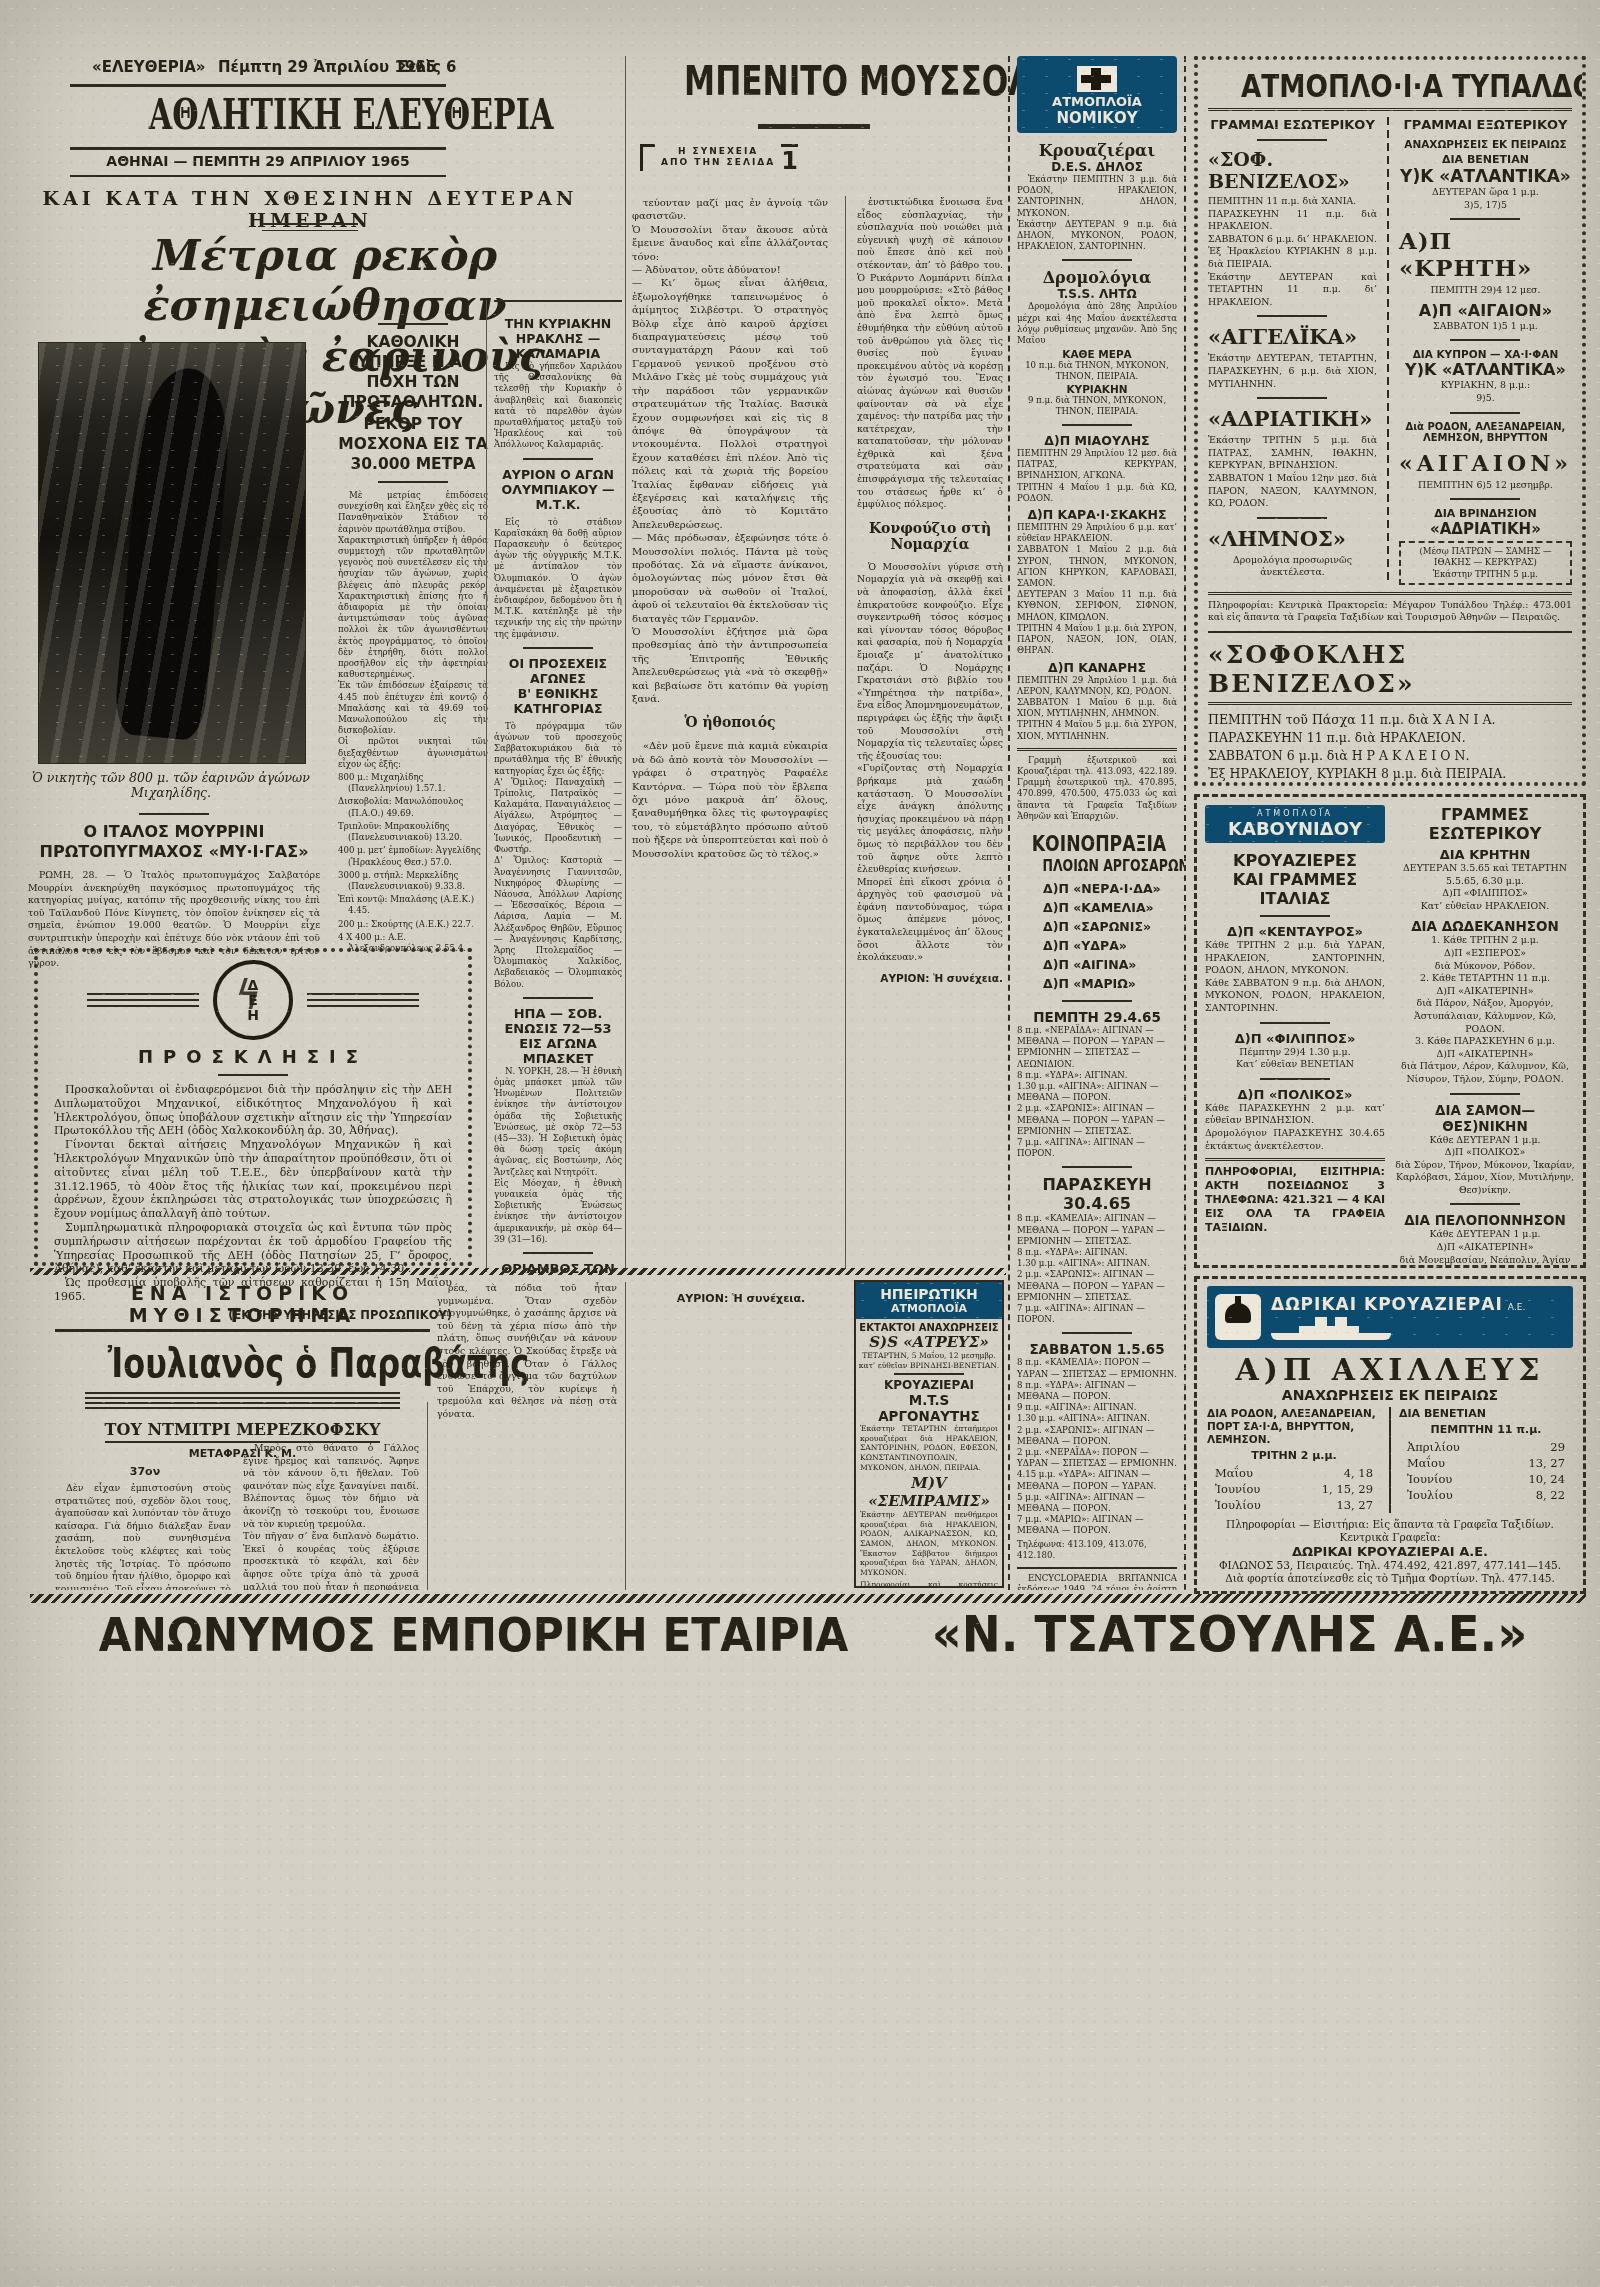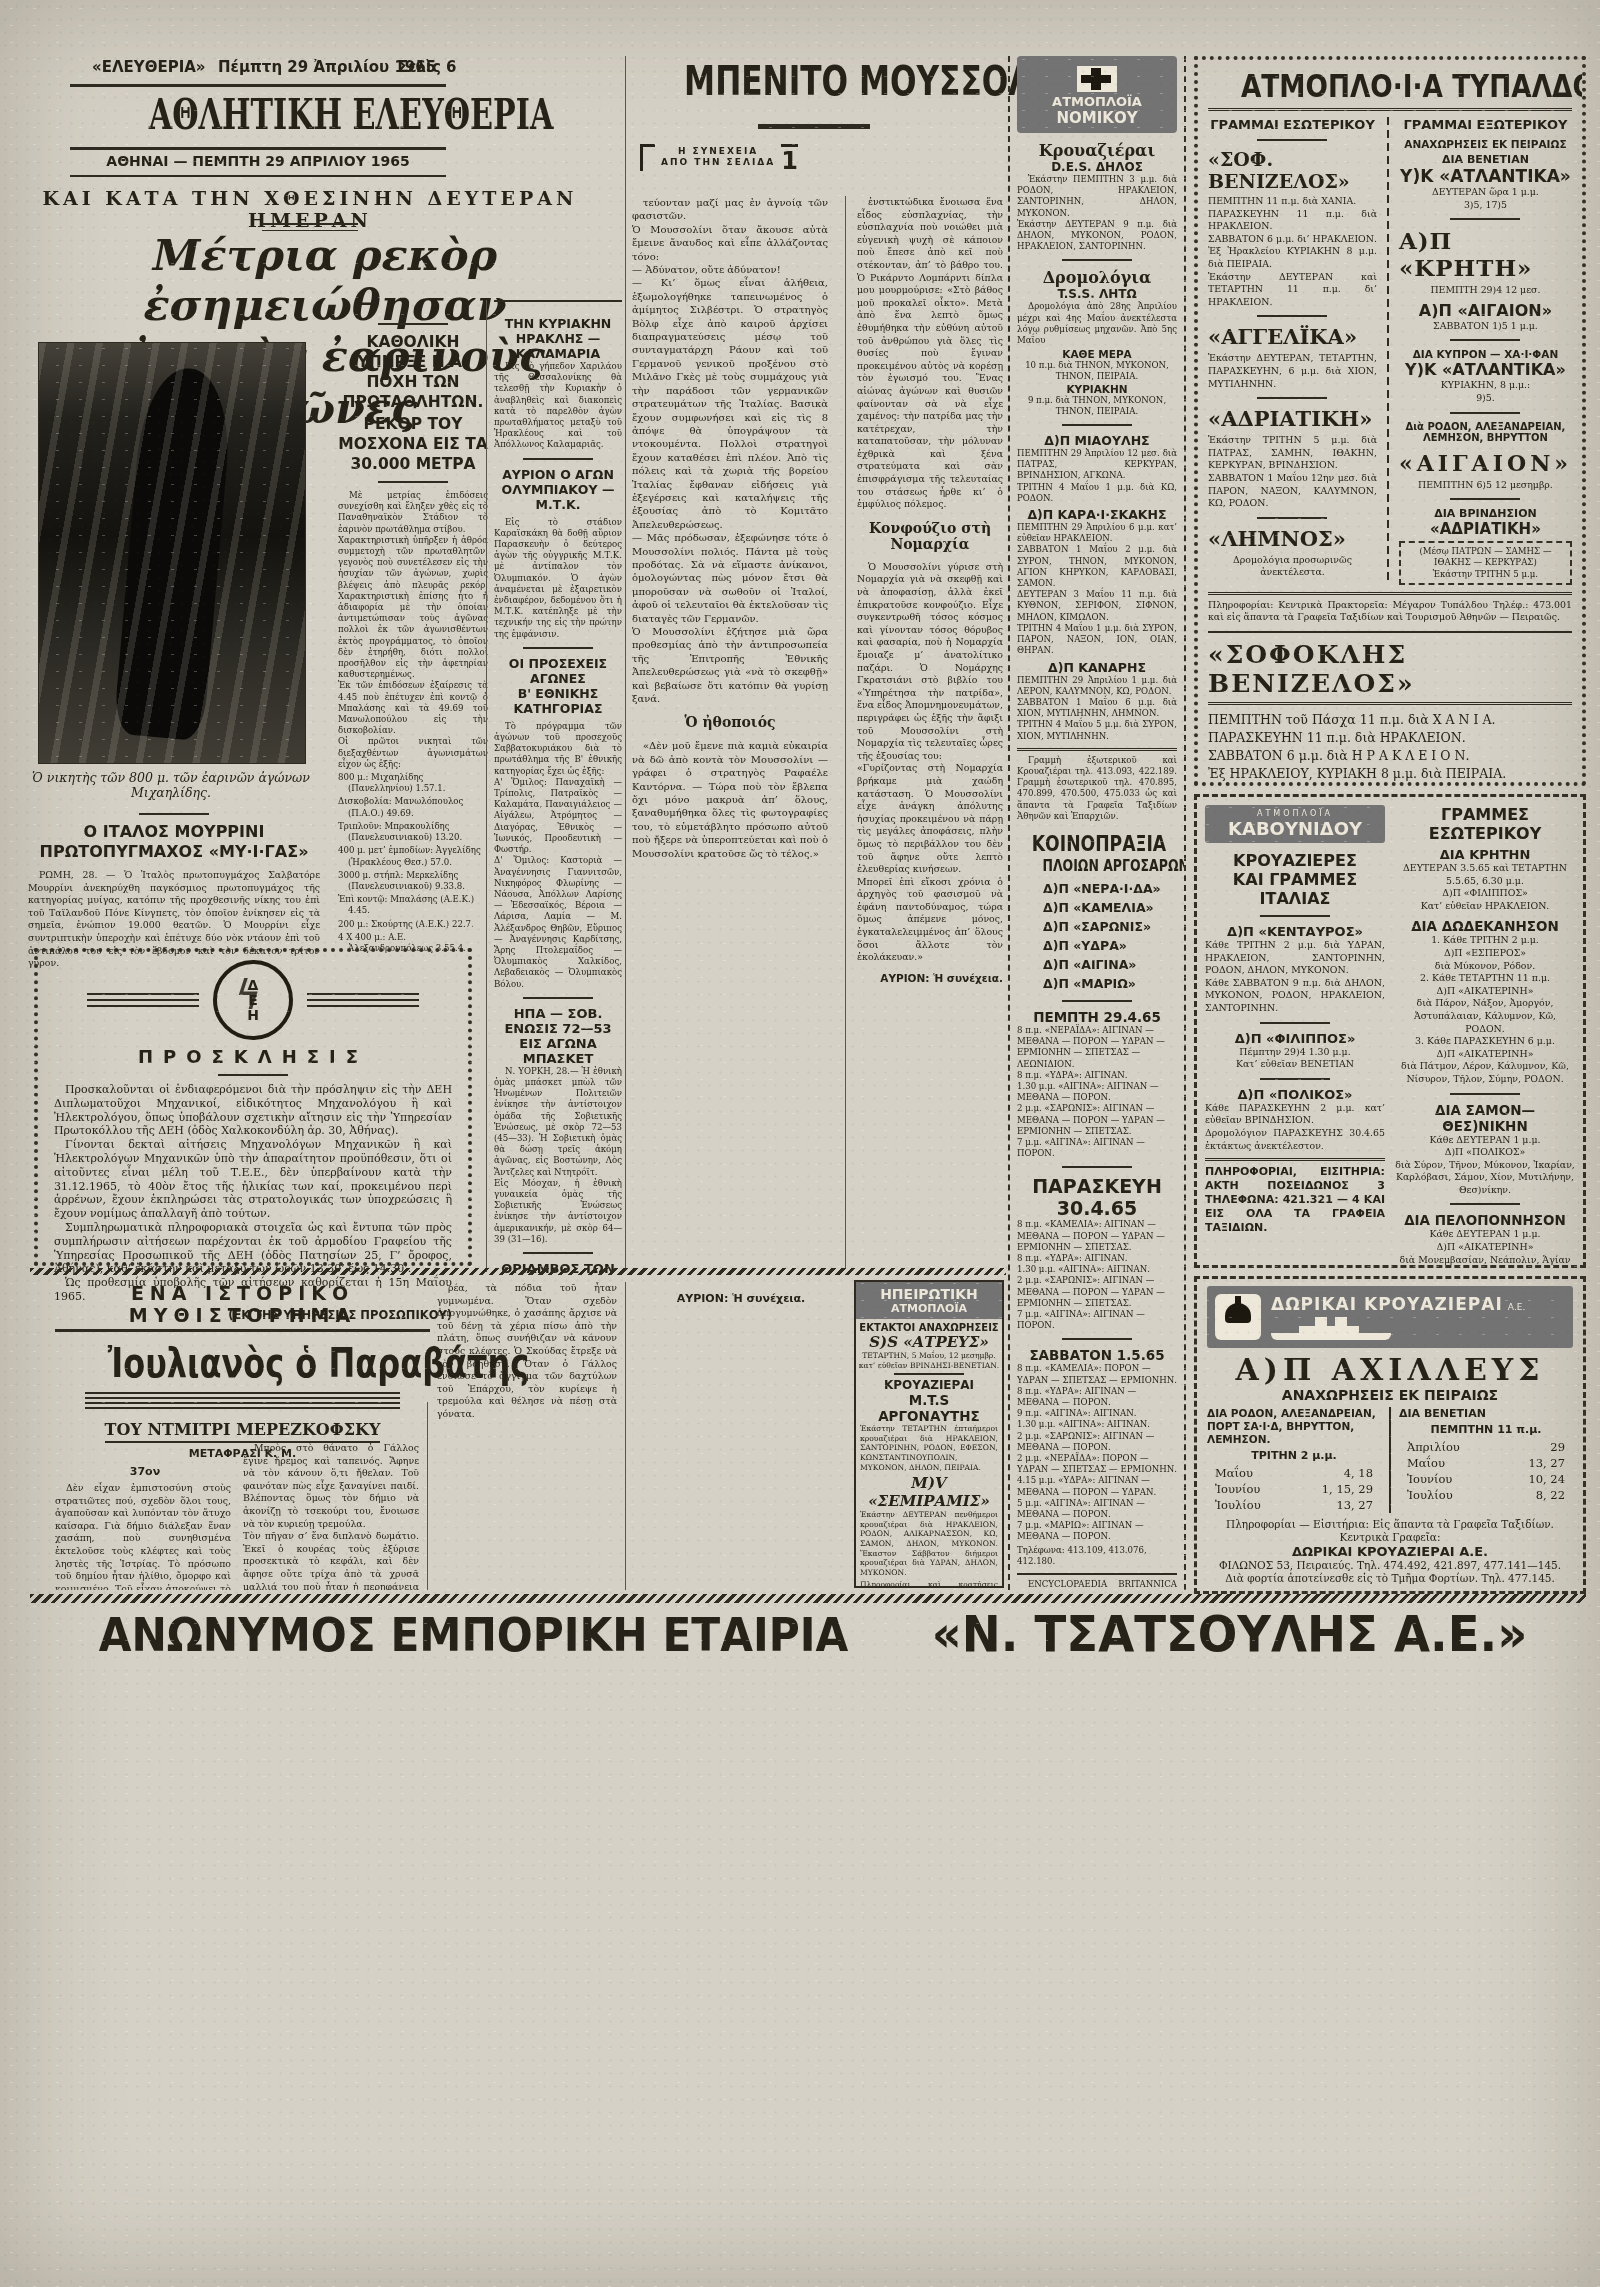--- a/index.html
+++ b/index.html
@@ -20,21 +20,21 @@
   .t10{font-size:10px;line-height:13.4px}
   .ind p, .ind{text-indent:11px}
   .rule{background:#2e2a22}
   .vline{position:absolute;width:1px;background:#5a554b}
   .sr{width:70px;height:2px;background:#2e2a22;margin:7px auto}
   .dsr{width:96px;height:5px;border-top:2px solid #2e2a22;border-bottom:1px solid #2e2a22;margin:5px auto}
   .sqz{display:inline-block;white-space:nowrap;transform-origin:center;transform:scaleX(var(--sx,.8))}
   .dotbox{border:4px dotted #3530270}
   .dotbox{border:4px dotted #353027}
   .dashbox{border:3px dashed #353027}
-  .blackbox{background:#737373;color:#ece7d9}
+  .blackbox{background:#0c4a6e;color:#ece7d9}
   .stripes{background:repeating-linear-gradient(135deg,#2e2a22 0 3px,transparent 3px 7px)}
   .msub{font-size:14px;font-weight:700;text-align:center;margin:9px 0;text-indent:0}
   .shipname{font-family:"DejaVu Serif",serif;font-weight:700;margin:7px 0 3px}
   .secH{font-family:"DejaVu Sans",sans-serif;font-weight:700;text-align:center}
   .fleet>div{font-family:"DejaVu Sans",sans-serif;font-weight:700;font-size:12.5px;line-height:19px;text-align:left;padding-left:26px}
   .results>div{padding-left:10px;text-indent:-10px;margin-top:2px}
   .photo{border:1px solid #2e2a22;background:linear-gradient(180deg,#45423a 0%,#23211c 18%,#14120e 46%,#2b2923 72%,#403d35 100%);position:relative;overflow:hidden}
   .photo::before{content:"";position:absolute;left:34%;top:6%;width:34%;height:88%;background:#0b0a08;
         border-radius:48% 48% 22% 22%/26% 26% 12% 12%;transform:rotate(5deg)}
   .photo::after{content:"";position:absolute;inset:0;background:repeating-linear-gradient(100deg,rgba(205,198,182,.16) 0 7px,transparent 7px 28px)}
@@ -249,21 +249,21 @@
         <div>Δ)Π «ΜΑΡΙΩ»</div>
       </div>
     <div class="sr"></div>
     <div class="sans b c" style="font-size:13.5px">ΠΕΜΠΤΗ 29.4.65</div>
     <div class="t8 pl">8 π.μ. «ΝΕΡΑΪΔΑ»: ΑΙΓΙΝΑΝ — ΜΕΘΑΝΑ — ΠΟΡΟΝ — ΥΔΡΑΝ — ΕΡΜΙΟΝΗΝ — ΣΠΕΤΣΑΣ — ΛΕΩΝΙΔΙΟΝ.
 8 π.μ. «ΥΔΡΑ»: ΑΙΓΙΝΑΝ.
 1.30 μ.μ. «ΑΙΓΙΝΑ»: ΑΙΓΙΝΑΝ — ΜΕΘΑΝΑ — ΠΟΡΟΝ.
 2 μ.μ. «ΣΑΡΩΝΙΣ»: ΑΙΓΙΝΑΝ — ΜΕΘΑΝΑ — ΠΟΡΟΝ — ΥΔΡΑΝ — ΕΡΜΙΟΝΗΝ — ΣΠΕΤΣΑΣ.
 7 μ.μ. «ΑΙΓΙΝΑ»: ΑΙΓΙΝΑΝ — ΠΟΡΟΝ.</div>
     <div class="sr"></div>
-    <div class="sans b c" style="font-size:19px">ΠΑΡΑΣΚΕΥΗ 30.4.65</div>
+    <div class="sans b c" style="font-size:16px">ΠΑΡΑΣΚΕΥΗ 30.4.65</div>
     <div class="t8 pl">8 π.μ. «ΚΑΜΕΛΙΑ»: ΑΙΓΙΝΑΝ — ΜΕΘΑΝΑ — ΠΟΡΟΝ — ΥΔΡΑΝ — ΕΡΜΙΟΝΗΝ — ΣΠΕΤΣΑΣ.
 8 π.μ. «ΥΔΡΑ»: ΑΙΓΙΝΑΝ.
 1.30 μ.μ. «ΑΙΓΙΝΑ»: ΑΙΓΙΝΑΝ.
 2 μ.μ. «ΣΑΡΩΝΙΣ»: ΑΙΓΙΝΑΝ — ΜΕΘΑΝΑ — ΠΟΡΟΝ — ΥΔΡΑΝ — ΕΡΜΙΟΝΗΝ — ΣΠΕΤΣΑΣ.
 7 μ.μ. «ΑΙΓΙΝΑ»: ΑΙΓΙΝΑΝ — ΠΟΡΟΝ.</div>
     <div class="sr"></div>
     <div class="sans b c" style="font-size:13.5px">ΣΑΒΒΑΤΟΝ 1.5.65</div>
     <div class="t8 pl">8 π.μ. «ΚΑΜΕΛΙΑ»: ΠΟΡΟΝ — ΥΔΡΑΝ — ΣΠΕΤΣΑΣ — ΕΡΜΙΟΝΗΝ.
 8 π.μ. «ΥΔΡΑ»: ΑΙΓΙΝΑΝ — ΜΕΘΑΝΑ — ΠΟΡΟΝ.
 9 π.μ. «ΑΙΓΙΝΑ»: ΑΙΓΙΝΑΝ.

